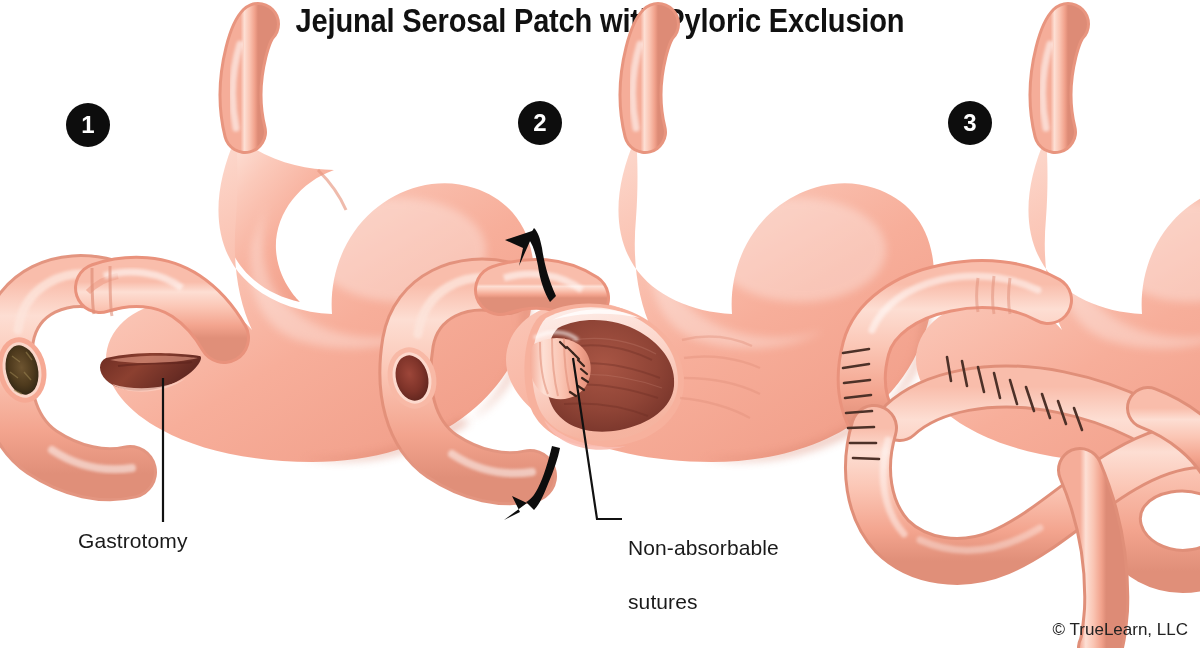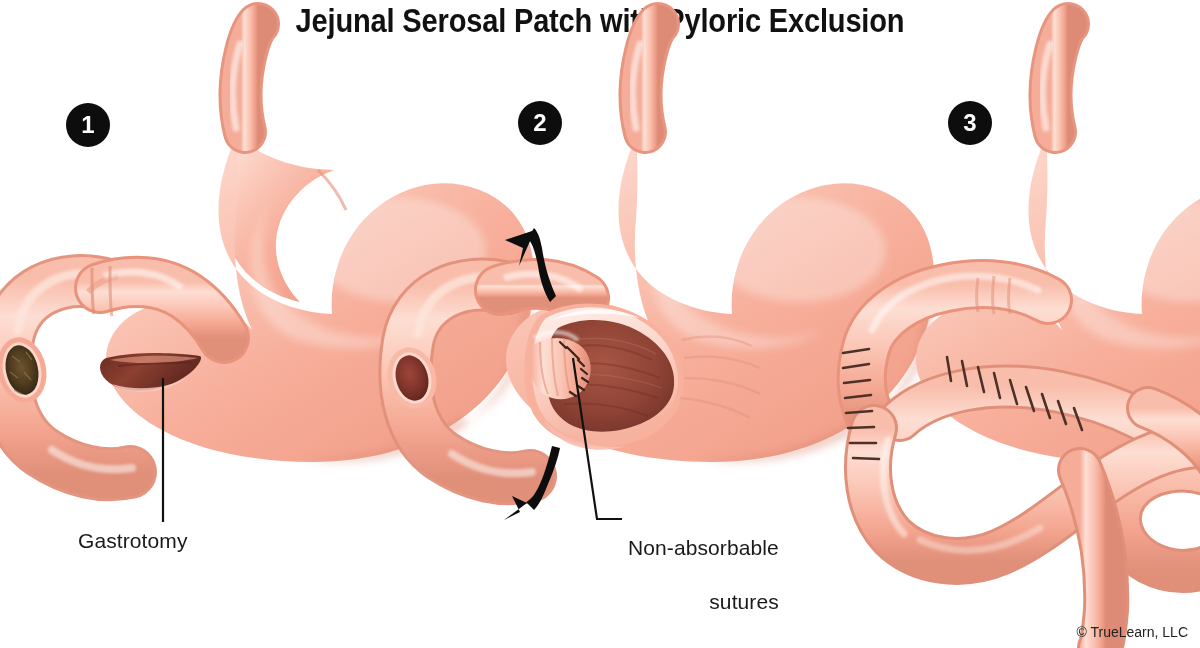--- a/index.html
+++ b/index.html
@@ -14,24 +14,24 @@
     font-weight:bold;font-size:33px;letter-spacing:-0.2px;
     transform:scaleX(0.88);transform-origin:center top;
     color:#111;white-space:nowrap;
   }
 
   .caption{
     position:absolute;font-size:21px;color:#1a1a1a;font-weight:400;
     letter-spacing:0.1px;line-height:1.28;white-space:pre-line;
   }
   #label-gastrotomy{left:78px;top:528px;}
-  #label-sutures{left:628px;top:508px;text-align:right;}
+  #label-sutures{left:628px;top:508px;text-align:left;}
 
   .copyright{
-    position:absolute;right:12px;bottom:8px;font-size:14px;color:#222;margin-left:48px;
+    position:absolute;right:12px;bottom:8px;font-size:17px;color:#222;margin-left:48px;
   }
 
   svg{display:block;}
   .stage{position:absolute;left:0;top:0;width:1200px;height:648px;}
 </style>
 </head>
 <body>
 
 <div id="figure">
 

